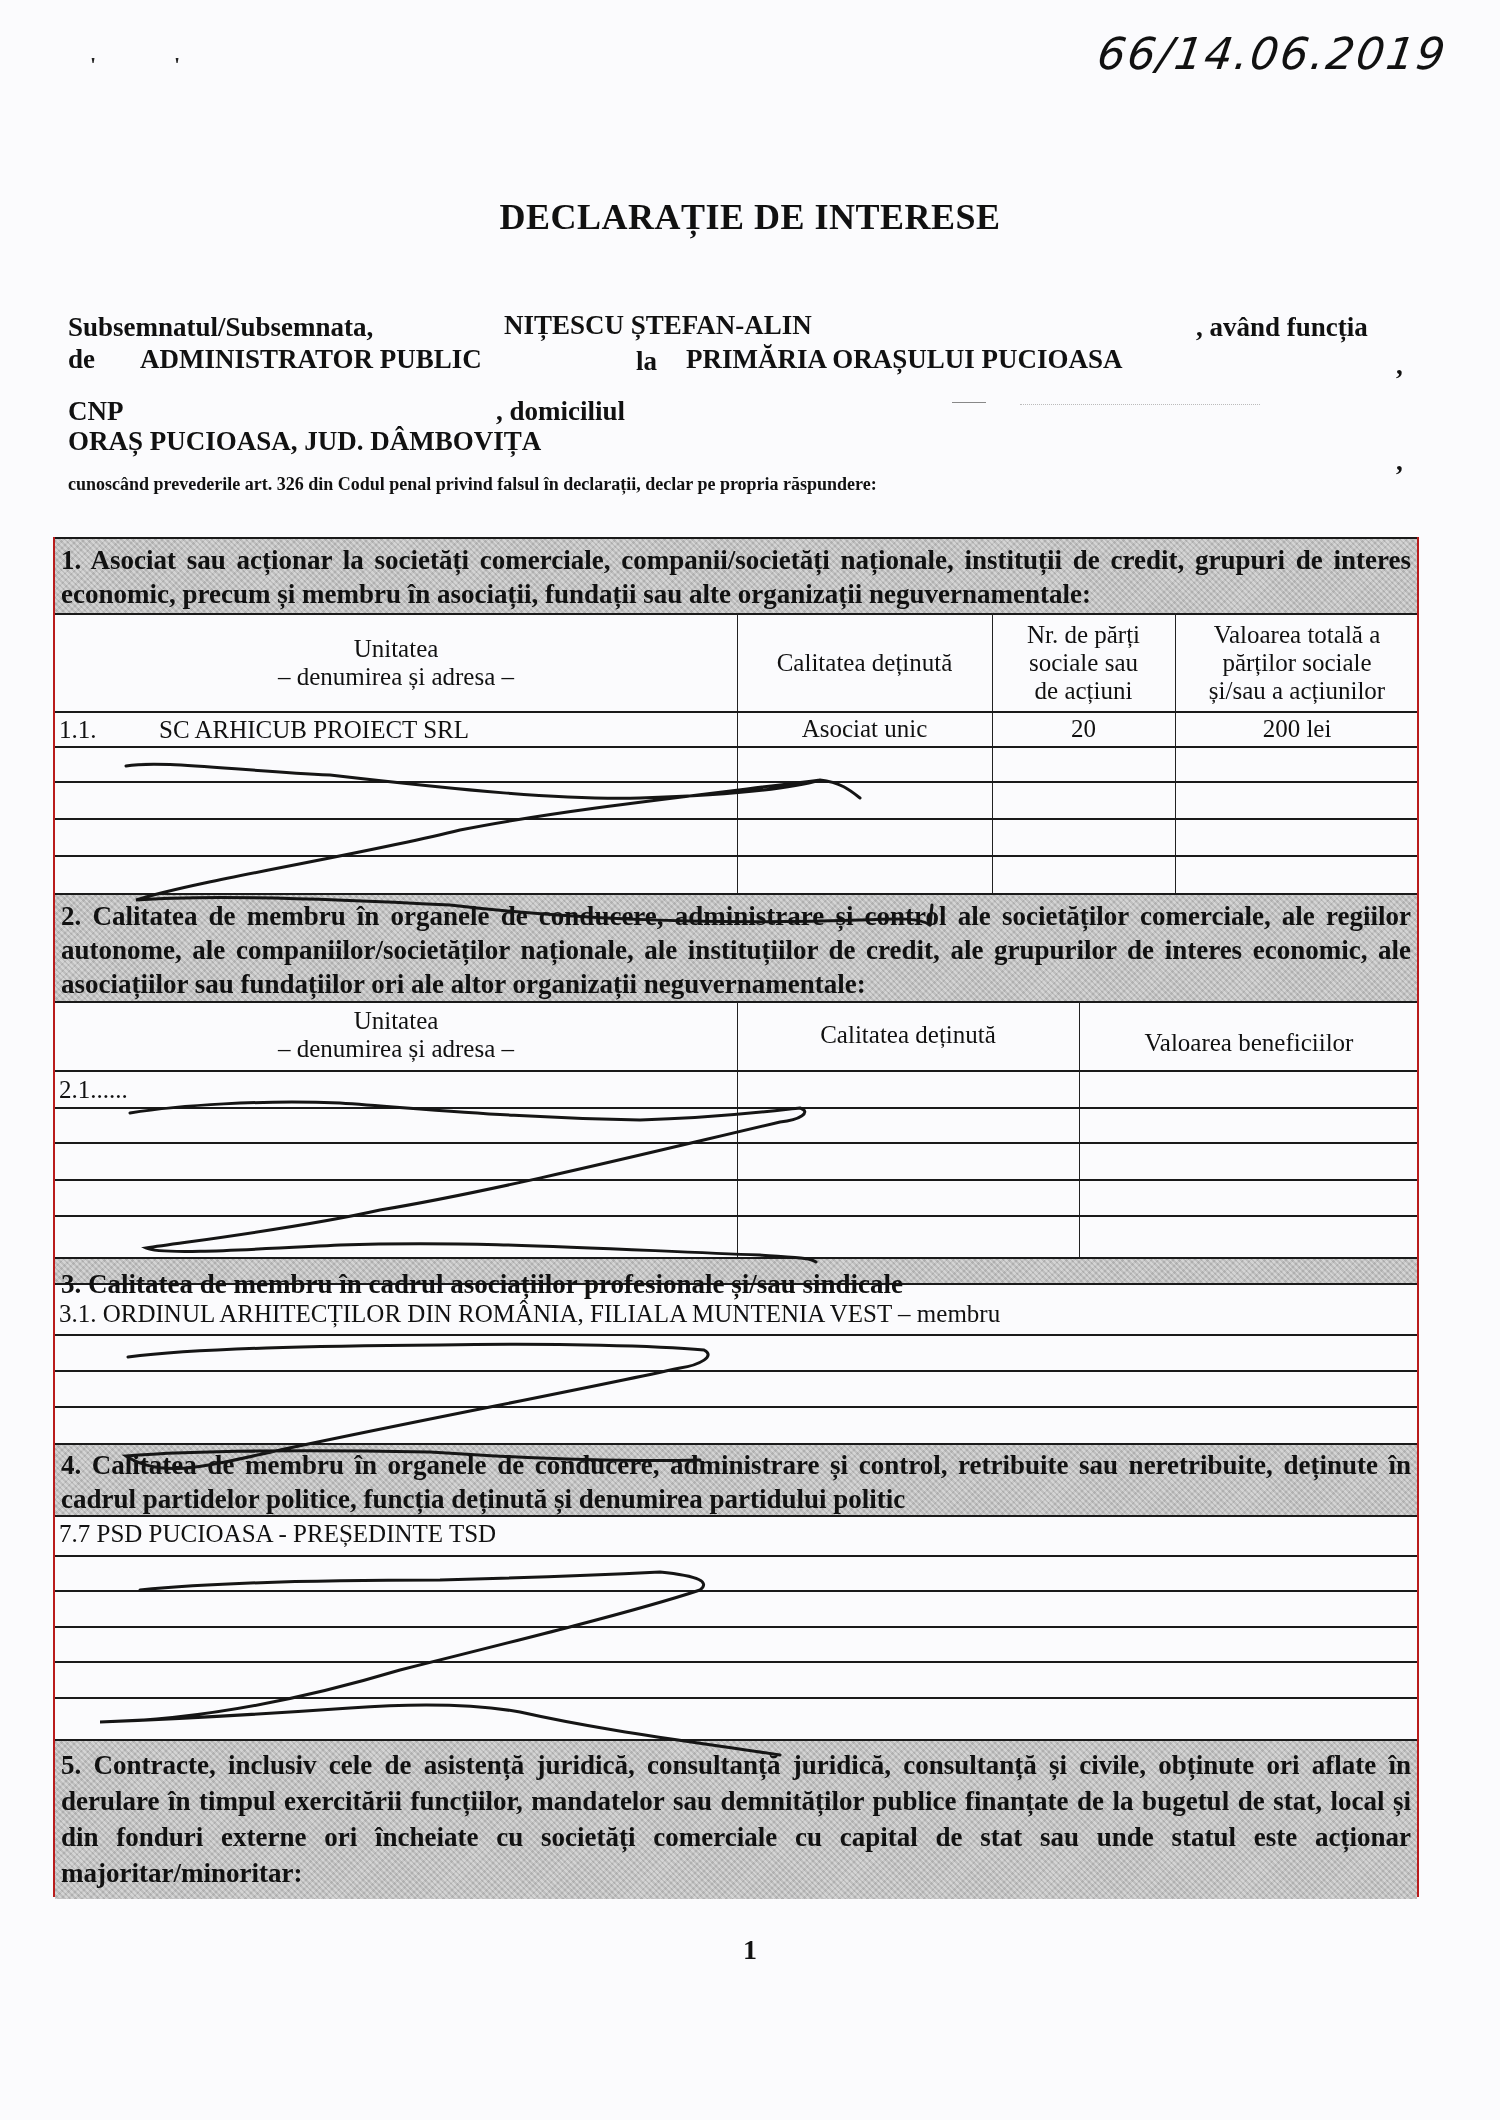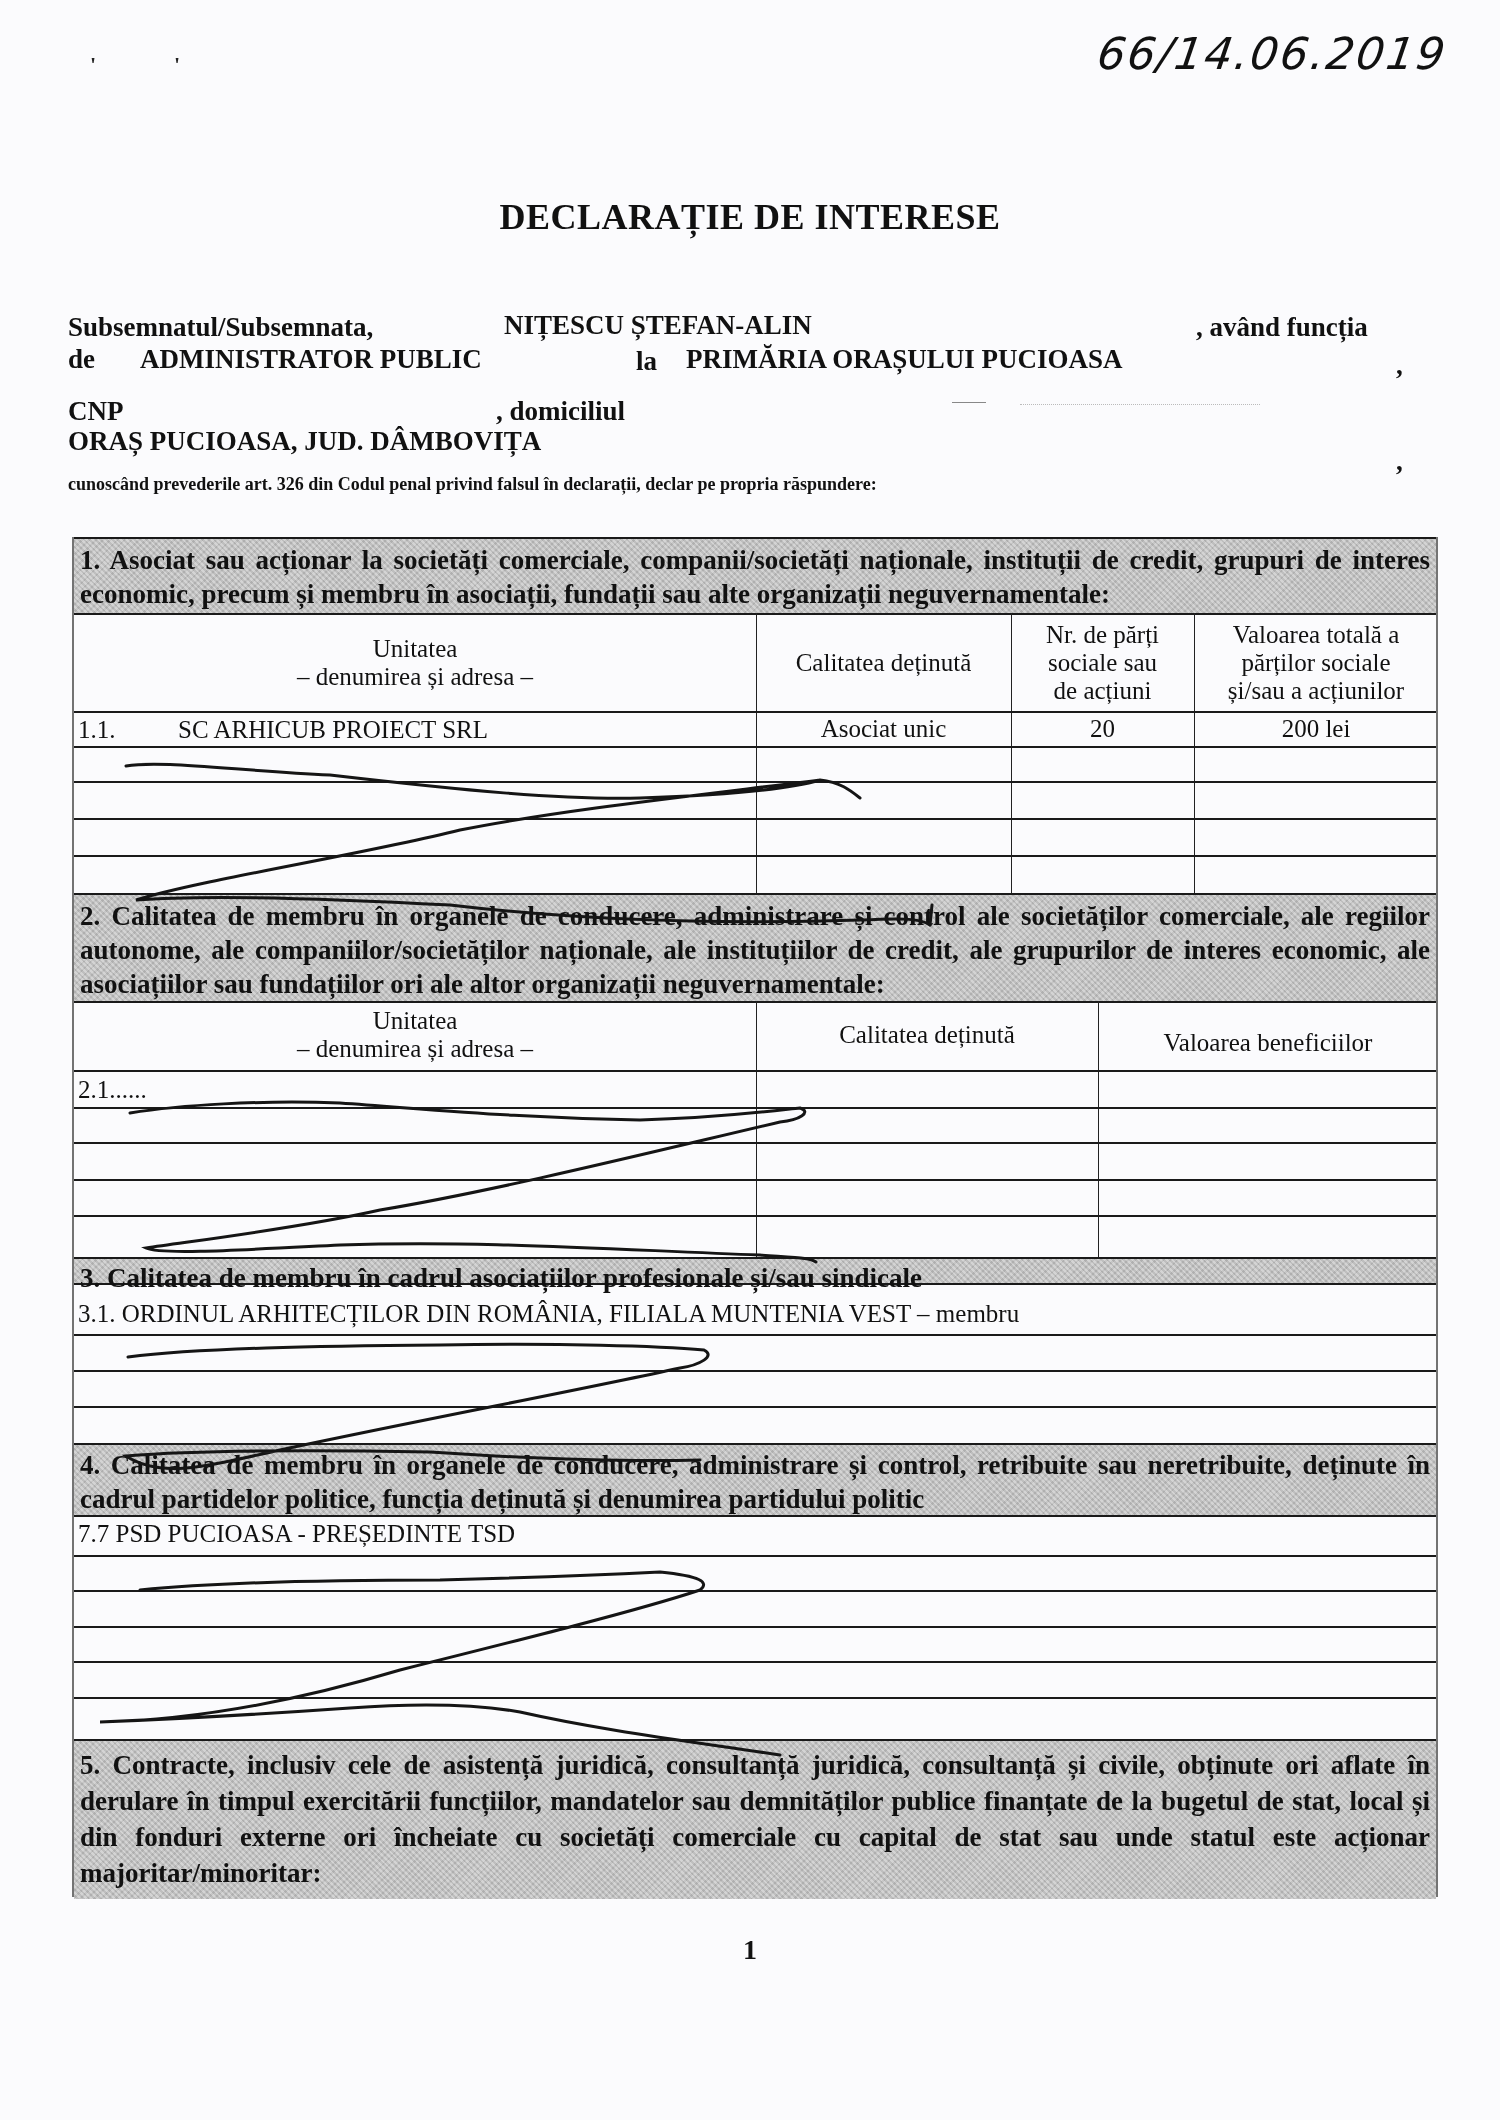--- a/index.html
+++ b/index.html
@@ -16,22 +16,22 @@
       letter-spacing: 2px; color: #111; transform: skewX(-8deg);
     }
     .doc-title {
       position: absolute; left: 0; width: 1500px; top: 196px; text-align: center;
       font-weight: bold; font-size: 36px; letter-spacing: 0.5px;
     }
     .hdr { font-weight: bold; font-size: 27px; white-space: nowrap; }
 
     
     .form-box {
-      position: absolute; left: 72px; top: 537px; width: 1366px; height: 1360px;
-      border: 2px solid #737373; box-sizing: border-box;
+      position: absolute; left: 53px; top: 537px; width: 1366px; height: 1360px;
+      border: 2px solid #b91c1c; box-sizing: border-box;
     }
     .section-head {
       position: absolute; left: 0; right: 0;
       background-color: #c4c4c4;
       background-image:
         repeating-linear-gradient(45deg, rgba(255,255,255,0.18) 0 2px, rgba(0,0,0,0.06) 2px 4px),
         repeating-linear-gradient(-45deg, rgba(255,255,255,0.12) 0 3px, rgba(0,0,0,0.05) 3px 5px);
       border-top: 2px solid #1a1a1a; border-bottom: 2px solid #1a1a1a;
       font-weight: bold; font-size: 27px; line-height: 34px;
       padding: 0 6px; box-sizing: border-box; text-align: justify;
@@ -134,21 +134,21 @@
     <div class="hline" style="top:531px"></div>
     <div>
       <span class="row-text" style="left:4px;top:536px">2.1......</span>
     </div>
     <div class="hline" style="top:568px"></div>
     <div class="hline" style="top:603px"></div>
     <div class="hline" style="top:640px"></div>
     <div class="hline" style="top:676px"></div>
   </div>
 
-  <div class="section-head" style="top:718px;height:28px;padding-top:2px">3. Calitatea de membru în cadrul asociațiilor profesionale și/sau sindicale</div>
+  <div class="section-head" style="top:718px;height:28px;padding-top:8px">3. Calitatea de membru în cadrul asociațiilor profesionale și/sau sindicale</div>
   <div>
     <span class="row-text" style="left:4px;top:760px">3.1. ORDINUL ARHITECȚILOR DIN ROMÂNIA, FILIALA MUNTENIA VEST – membru</span>
     <div class="hline" style="top:795px"></div>
     <div class="hline" style="top:831px"></div>
     <div class="hline" style="top:867px"></div>
   </div>
 
   <div class="section-head" style="top:904px;height:74px;padding-top:3px">4. Calitatea de membru în organele de conducere, administrare și control, retribuite sau neretribuite, deținute în cadrul partidelor politice, funcția deținută și denumirea partidului politic</div>
   <div>
     <span class="row-text" style="left:4px;top:980px">7.7 PSD PUCIOASA - PREȘEDINTE TSD</span>

